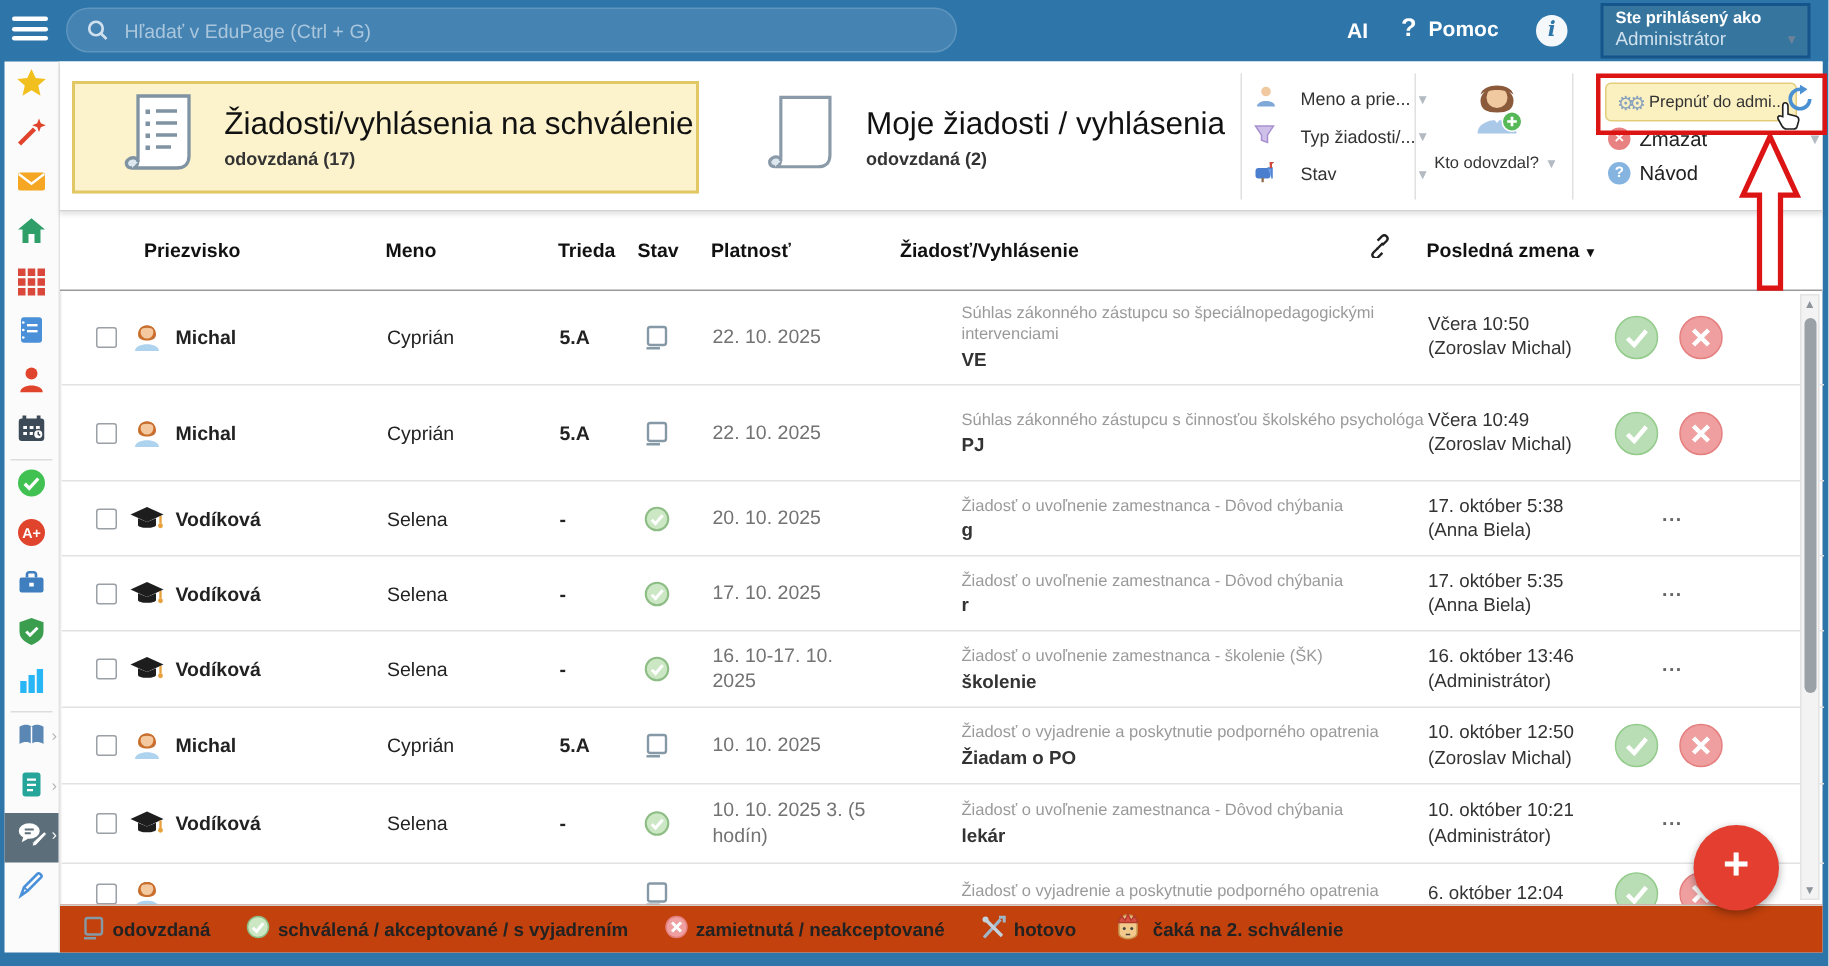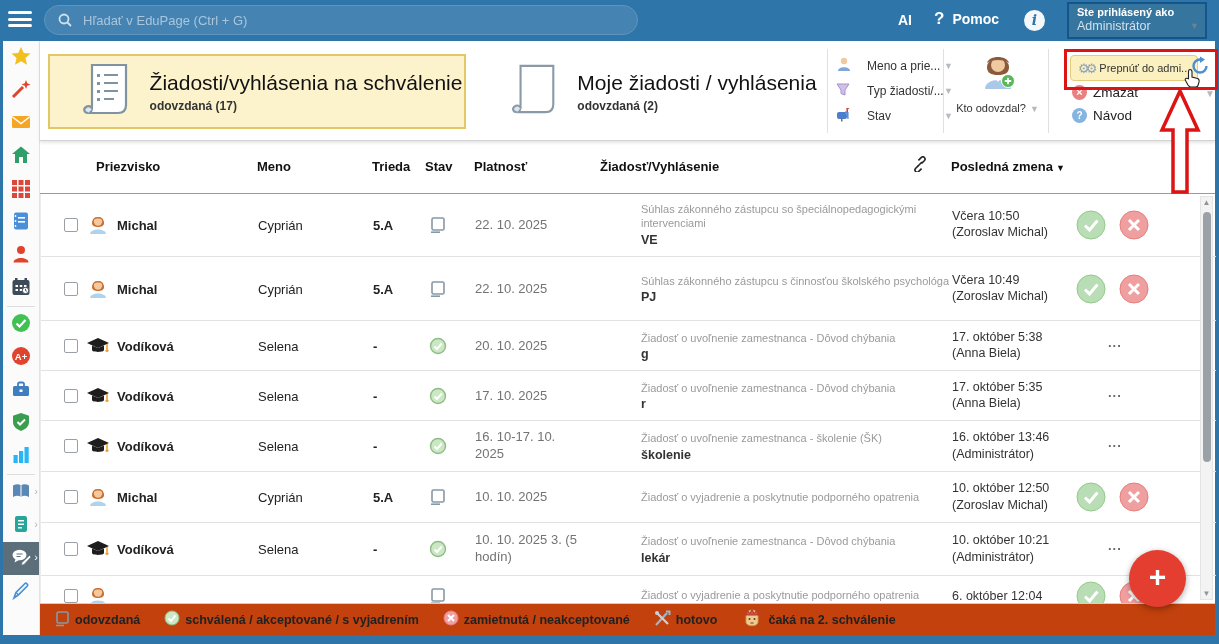--- a/index.html
+++ b/index.html
@@ -635,20 +635,21 @@
         <span class="cell c-st">
           <span class="sv-doc"><svg width="18" height="18">
                 <rect x="3" y="2" width="12" height="12" rx="1.5" fill="none" stroke="#8699a6" stroke-width="1.6"></rect>
                 <path d="M2 16.2 H11" stroke="#8699a6" stroke-width="1.6"></path>
               </svg></span>
           
         </span>
         <span class="cell c-val">10. 10. 2025</span>
         <div class="cell c-req">
           <div class="rt">Žiadosť o vyjadrenie a poskytnutie podporného opatrenia</div>
+          <div class="rn">Žiadam o PO</div>
         </div>
         <div class="cell c-lc">
           <div>10. október 12:50</div>
             <div>(Zoroslav Michal)</div>
         </div>
         <div class="cell c-act">
           <span class="act-ok"><svg width="30" height="30">
                 <circle cx="15" cy="15" r="14" fill="#b9ddb4" stroke="#93cb8b"></circle>
                 <path d="M9 15.5 L13.5 20 L21.5 10.5" stroke="#fff" stroke-width="3" fill="none"></path>
               </svg></span>

